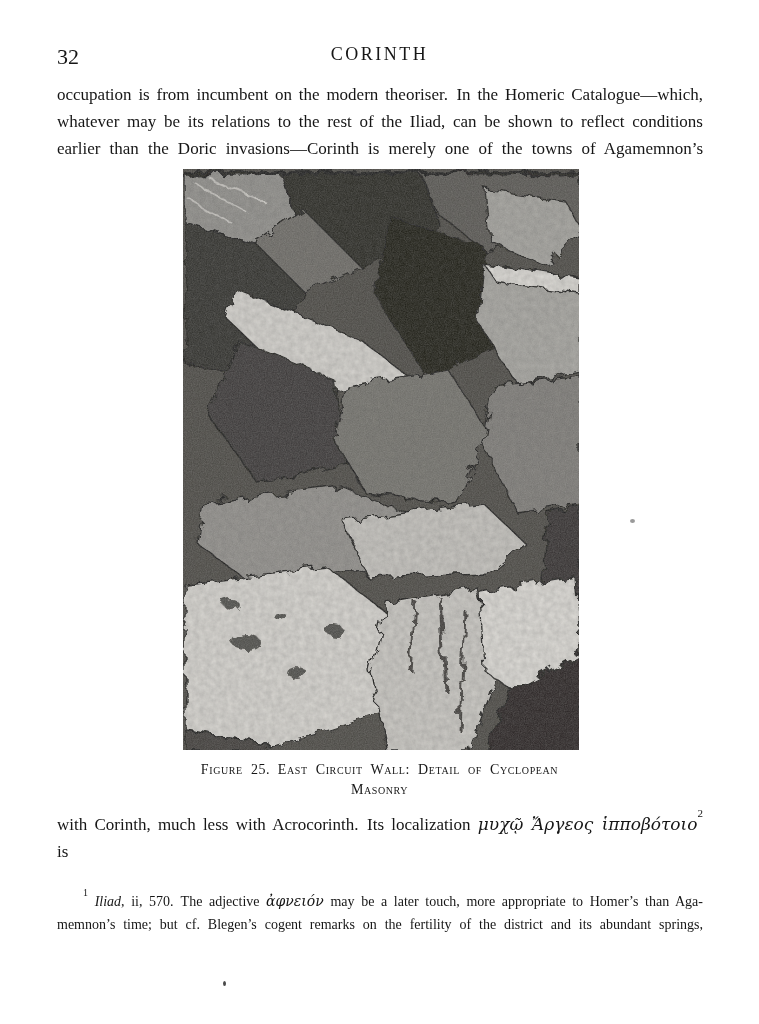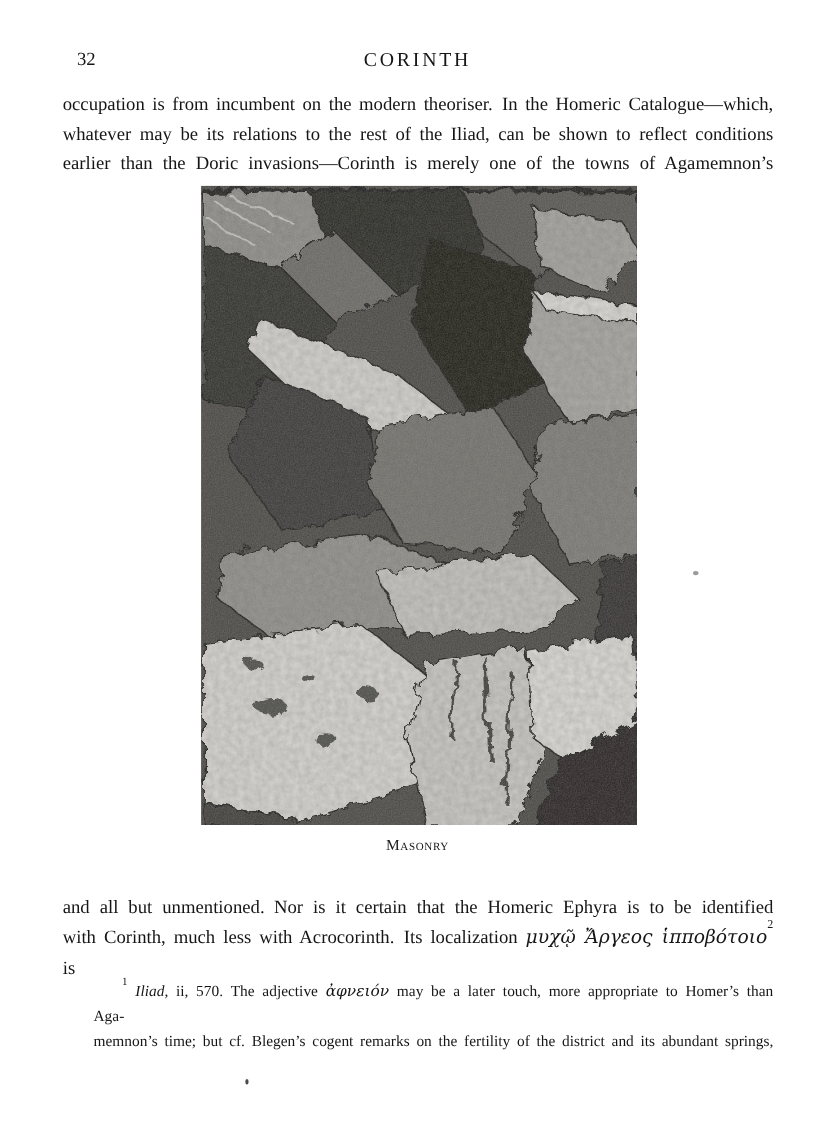--- a/index.html
+++ b/index.html
@@ -8,22 +8,22 @@
     background: #ffffff;
     font-family: "Liberation Serif", "DejaVu Serif", serif;
     color: #161616;
     position: relative;
     overflow: hidden;
   }
   .page { position: absolute; inset: 0; }
 
   
   .page-number {
-    position: absolute; left: 70px; top: 44px;
-    font-size: 17px;
+    position: absolute; left: 57px; top: 44px;
+    font-size: 22px;
   }
   .running-head {
     position: absolute; left: 0; top: 44px; width: 759px;
     text-align: center; font-size: 18px; letter-spacing: 2.5px;
   }
 
   
   .para {
     position: absolute; left: 57px; width: 646px;
     font-size: 17px; line-height: 27px;
@@ -63,21 +63,20 @@
 
   
   .footnotes {
     position: absolute; left: 57px; top: 890px; width: 646px;
     font-size: 14px; line-height: 23px;
     word-spacing: 1.5px;
   }
   .footnotes .line {
     text-align: justify;
     text-align-last: justify;
-    margin-left: 28px;
   }
   .footnotes .line.noflush { text-align-last: left; }
   .footnotes .indent { text-indent: 26px; }
   .footnotes sup.fnref { font-size: 10px; top: -4px; }
 
   
   .speck { position: absolute; border-radius: 50%; }
   #speck1 { left: 630px; top: 519px; width: 5px; height: 4px; background: #9a9a9a; }
   #speck2 { left: 223px; top: 981px; width: 3px; height: 5px; background: #4a4a4a; }
 </style>
@@ -152,25 +151,25 @@
           <line x1="255" y1="425" x2="260" y2="520"></line>
           <line x1="280" y1="440" x2="275" y2="560"></line>
         </g>
       </g>
       <rect width="396" height="581" filter="url(#grainBlotch)"></rect>
       <rect width="396" height="581" filter="url(#grainFine)" opacity="0.55"></rect>
     </svg>
   </div>
 
   <div class="figure-caption">
+    <div>Figure 25. East Circuit Wall: Detail of Cyclopean</div>
     <div>Masonry</div>
   </div>
 
   <div class="para" id="para2">
-    <div class="line">and all but unmentioned. Nor is it certain that the Homeric Ephyra is to be identified</div>
     <div class="line"><span>with Corinth, much less with Acrocorinth. Its localization </span><span class="greek">μυχῷ Ἄργεος ἱπποβότοιο</span><sup class="fnref">2</sup><span> is</span></div>
   </div>
 
   <div class="footnotes">
     <div class="line indent"><sup class="fnref">1</sup> <span class="ital">Iliad</span><span>, ii, 570. The adjective </span><span class="greek">ἀφνειόν</span><span> may be a later touch, more appropriate to Homer’s than Aga-</span></div>
     <div class="line">memnon’s time; but cf. Blegen’s cogent remarks on the fertility of the district and its abundant springs,</div>
   </div>
 
   <div class="speck" id="speck1"></div>
   <div class="speck" id="speck2"></div>

